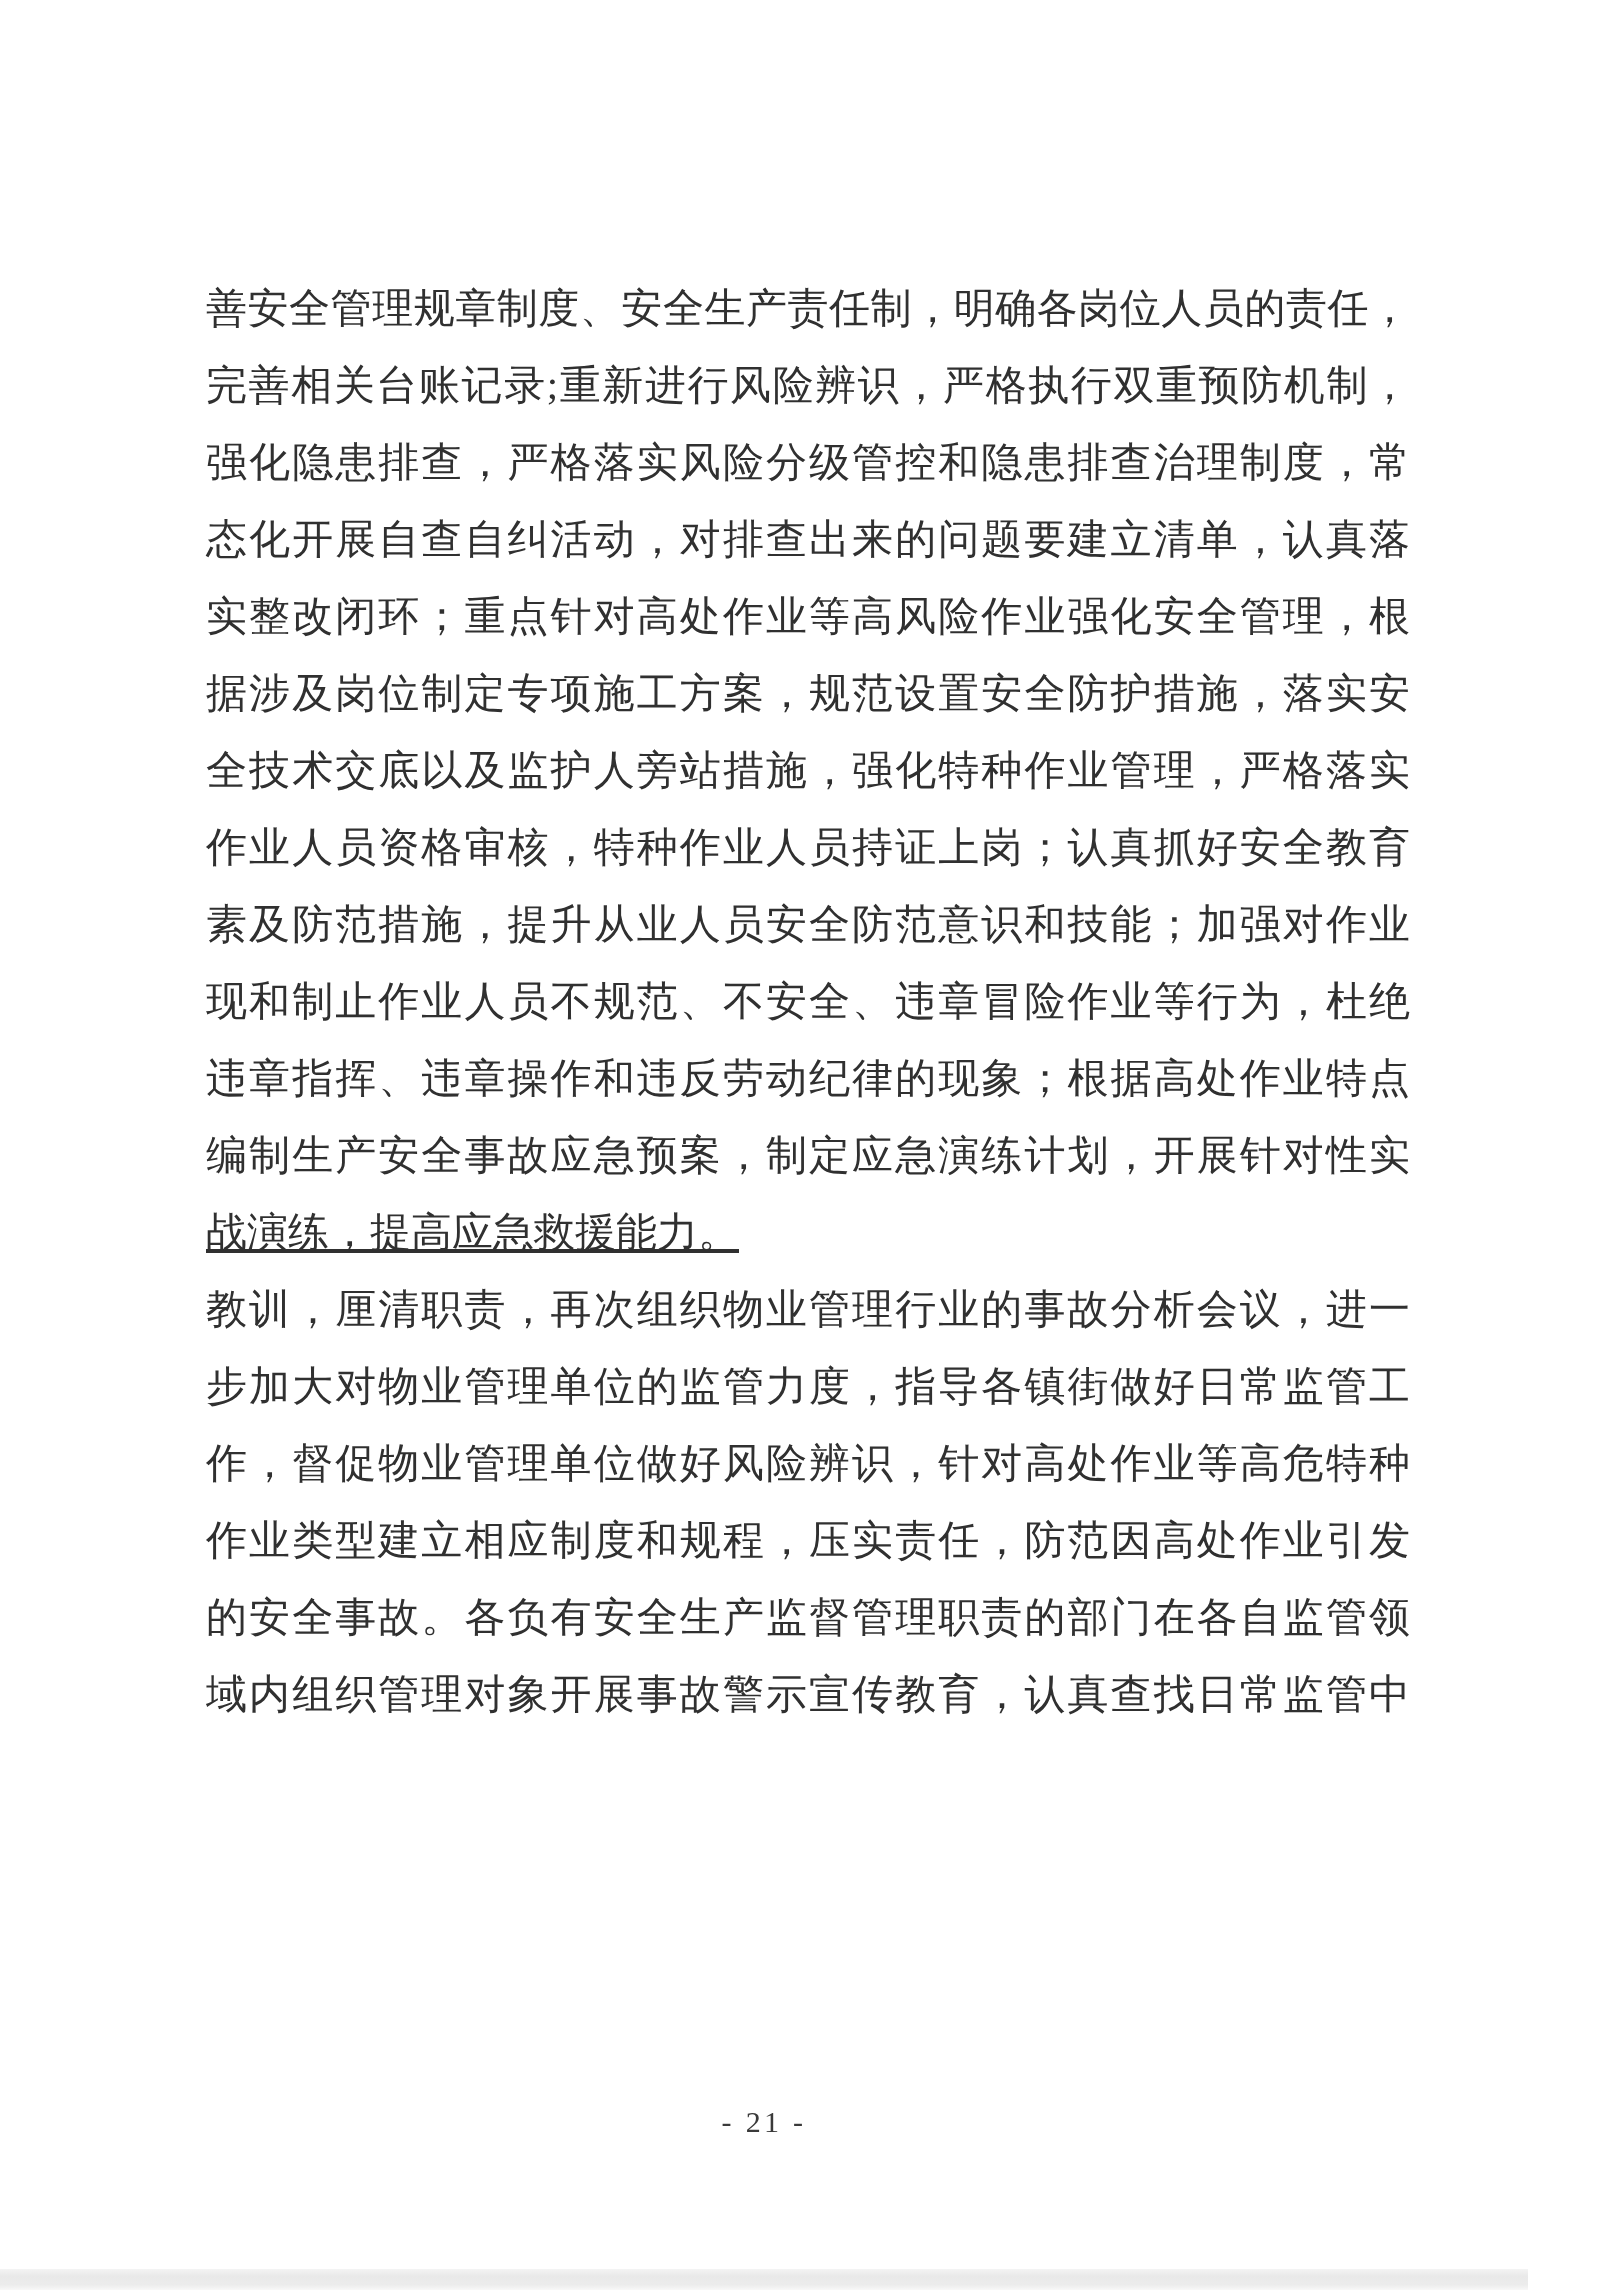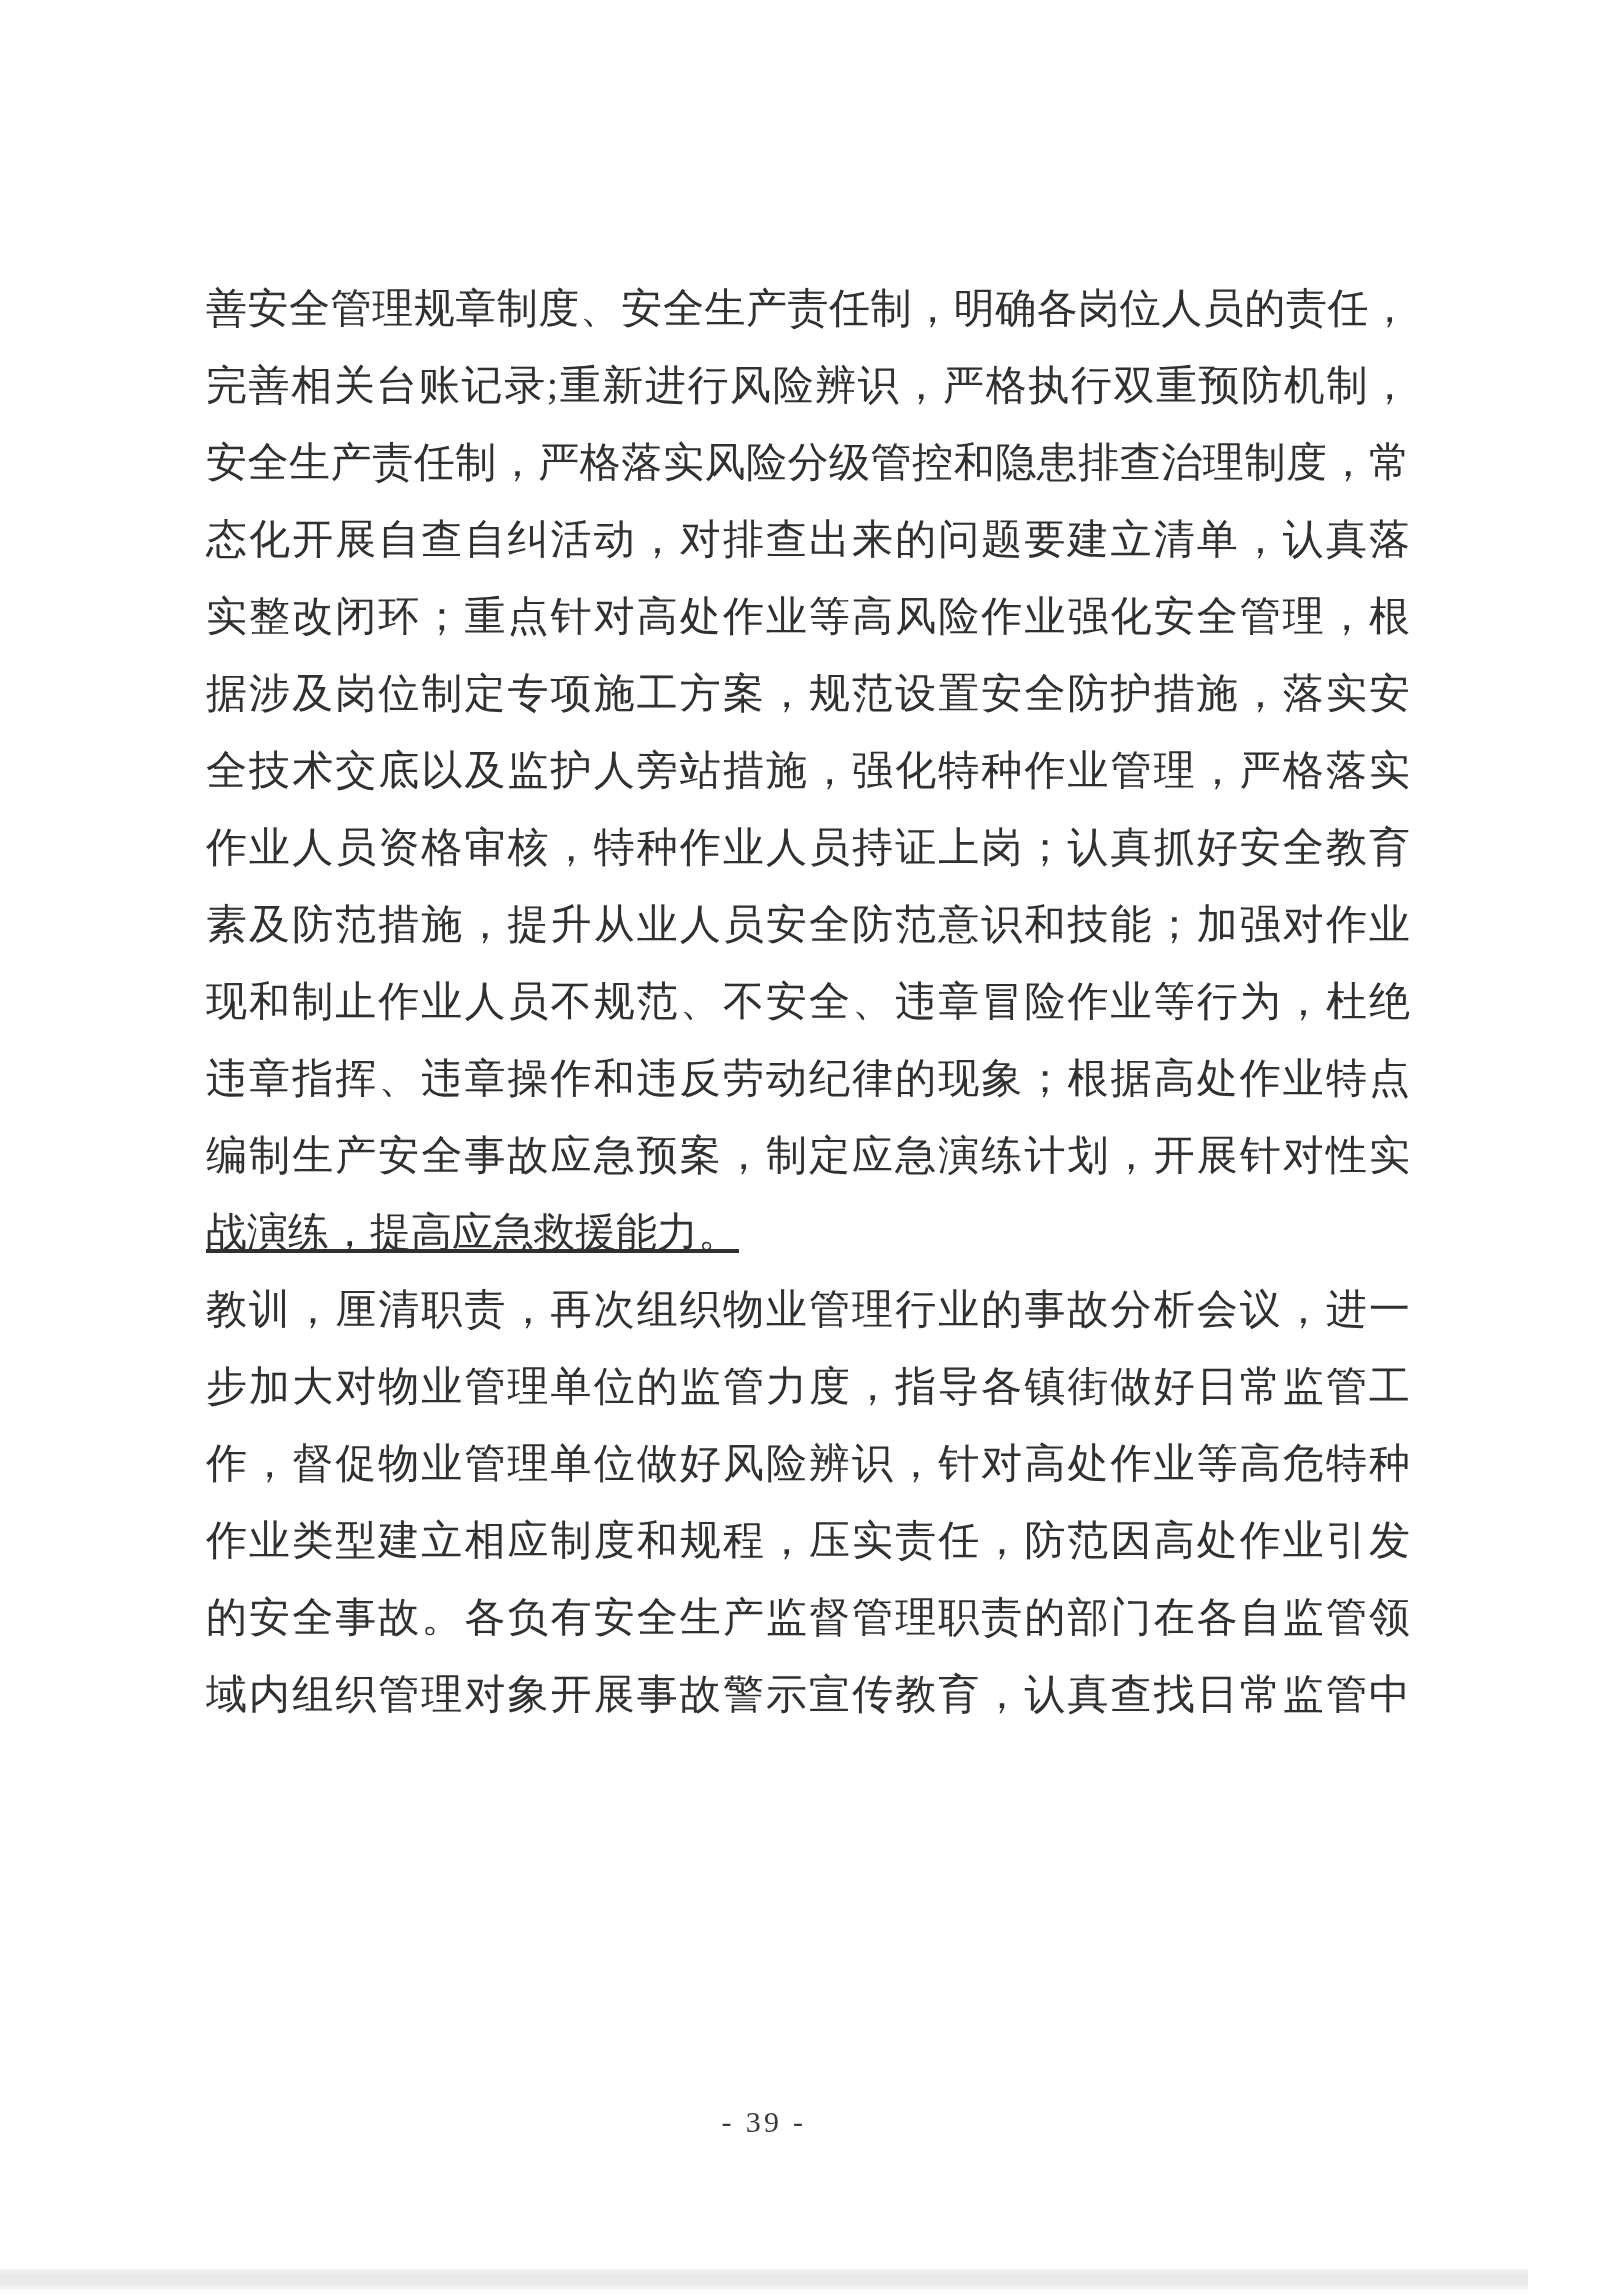--- a/index.html
+++ b/index.html
@@ -57,36 +57,36 @@
     background: linear-gradient(to bottom, #f4f4f4 0%, #e9e9e9 35%, #ececec 75%, #f8f8f8 100%);
   }
 </style>
 </head>
 <body>
 
 <div class="page">
   <div class="text-block">
     <div class="line">善安全管理规章制度、安全生产责任制，明确各岗位人员的责任，</div>
     <div class="line">完善相关台账记录;重新进行风险辨识，严格执行双重预防机制，</div>
-    <div class="line">安全生产责任制，严格落实风险分级管控和隐患排查治理制度，常</div>
+    <div class="line">强化隐患排查，严格落实风险分级管控和隐患排查治理制度，常</div>
     <div class="line">态化开展自查自纠活动，对排查出来的问题要建立清单，认真落</div>
     <div class="line">实整改闭环；重点针对高处作业等高风险作业强化安全管理，根</div>
     <div class="line">据涉及岗位制定专项施工方案，规范设置安全防护措施，落实安</div>
     <div class="line">全技术交底以及监护人旁站措施，强化特种作业管理，严格落实</div>
     <div class="line">作业人员资格审核，特种作业人员持证上岗；认真抓好安全教育</div>
     <div class="line">素及防范措施，提升从业人员安全防范意识和技能；加强对作业</div>
     <div class="line">现和制止作业人员不规范、不安全、违章冒险作业等行为，杜绝</div>
     <div class="line">违章指挥、违章操作和违反劳动纪律的现象；根据高处作业特点</div>
     <div class="line">编制生产安全事故应急预案，制定应急演练计划，开展针对性实</div>
     <div class="line para-end">战演练，提高应急救援能力。</div>
     <div class="line">教训，厘清职责，再次组织物业管理行业的事故分析会议，进一</div>
     <div class="line">步加大对物业管理单位的监管力度，指导各镇街做好日常监管工</div>
     <div class="line">作，督促物业管理单位做好风险辨识，针对高处作业等高危特种</div>
     <div class="line">作业类型建立相应制度和规程，压实责任，防范因高处作业引发</div>
     <div class="line">的安全事故。各负有安全生产监督管理职责的部门在各自监管领</div>
     <div class="line">域内组织管理对象开展事故警示宣传教育，认真查找日常监管中</div>
   </div>
 
-  <div class="page-num">- 39 -</div>
+  <div class="page-num">- 21 -</div>
 
   <div class="scan-band"></div>
 </div>
 
 
 </body></html>

